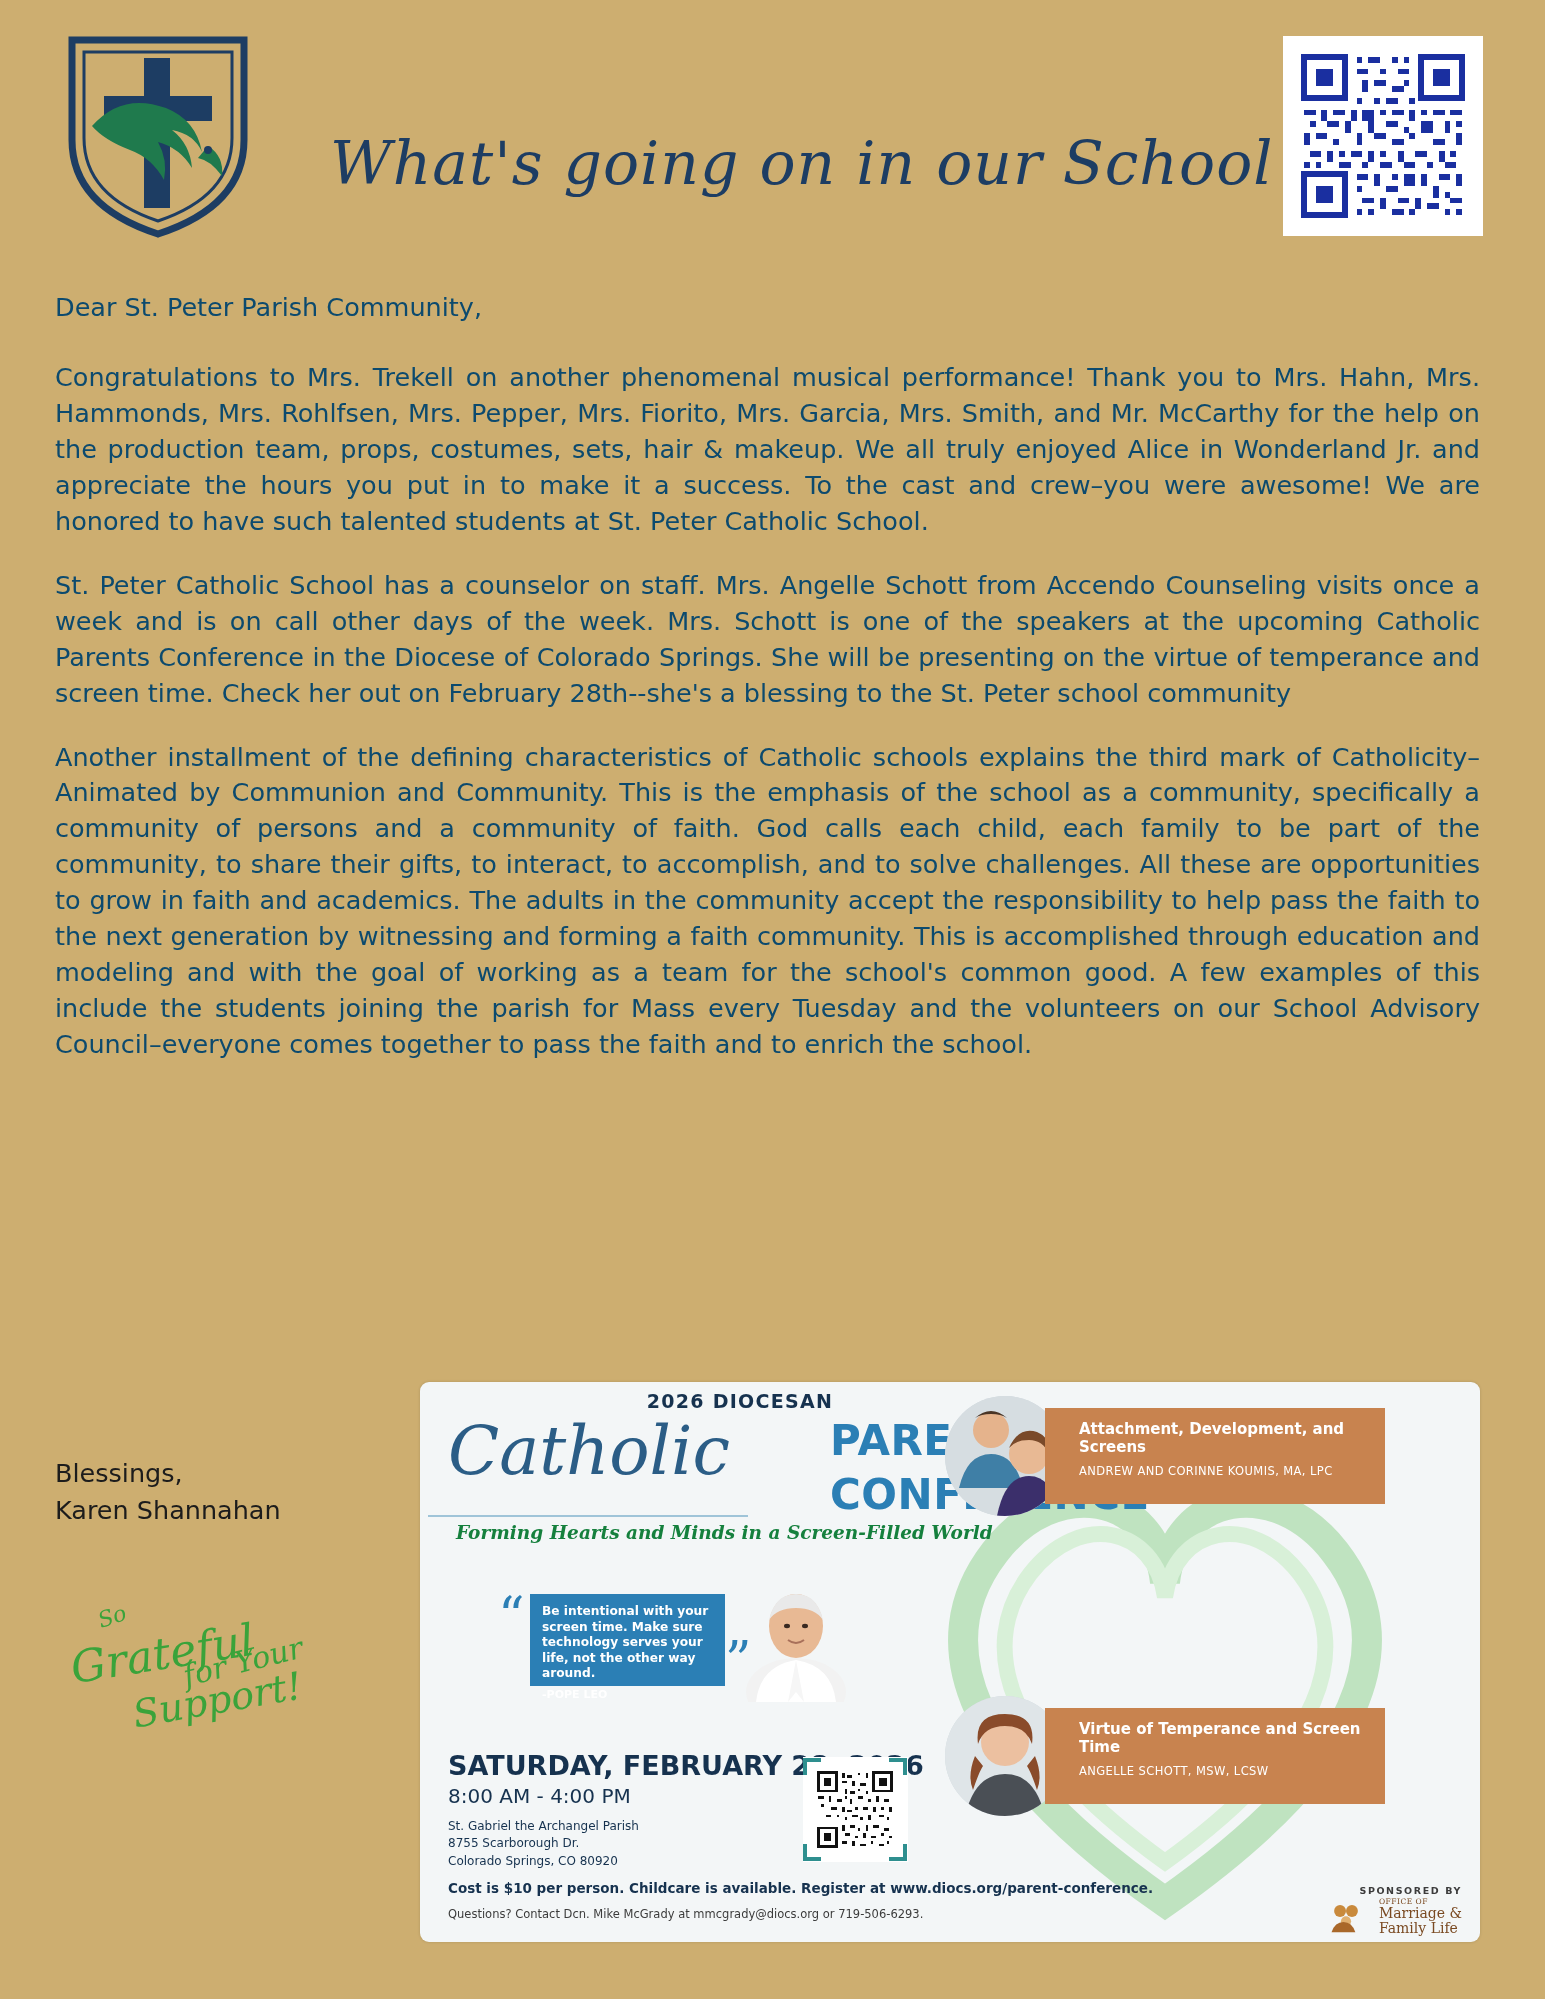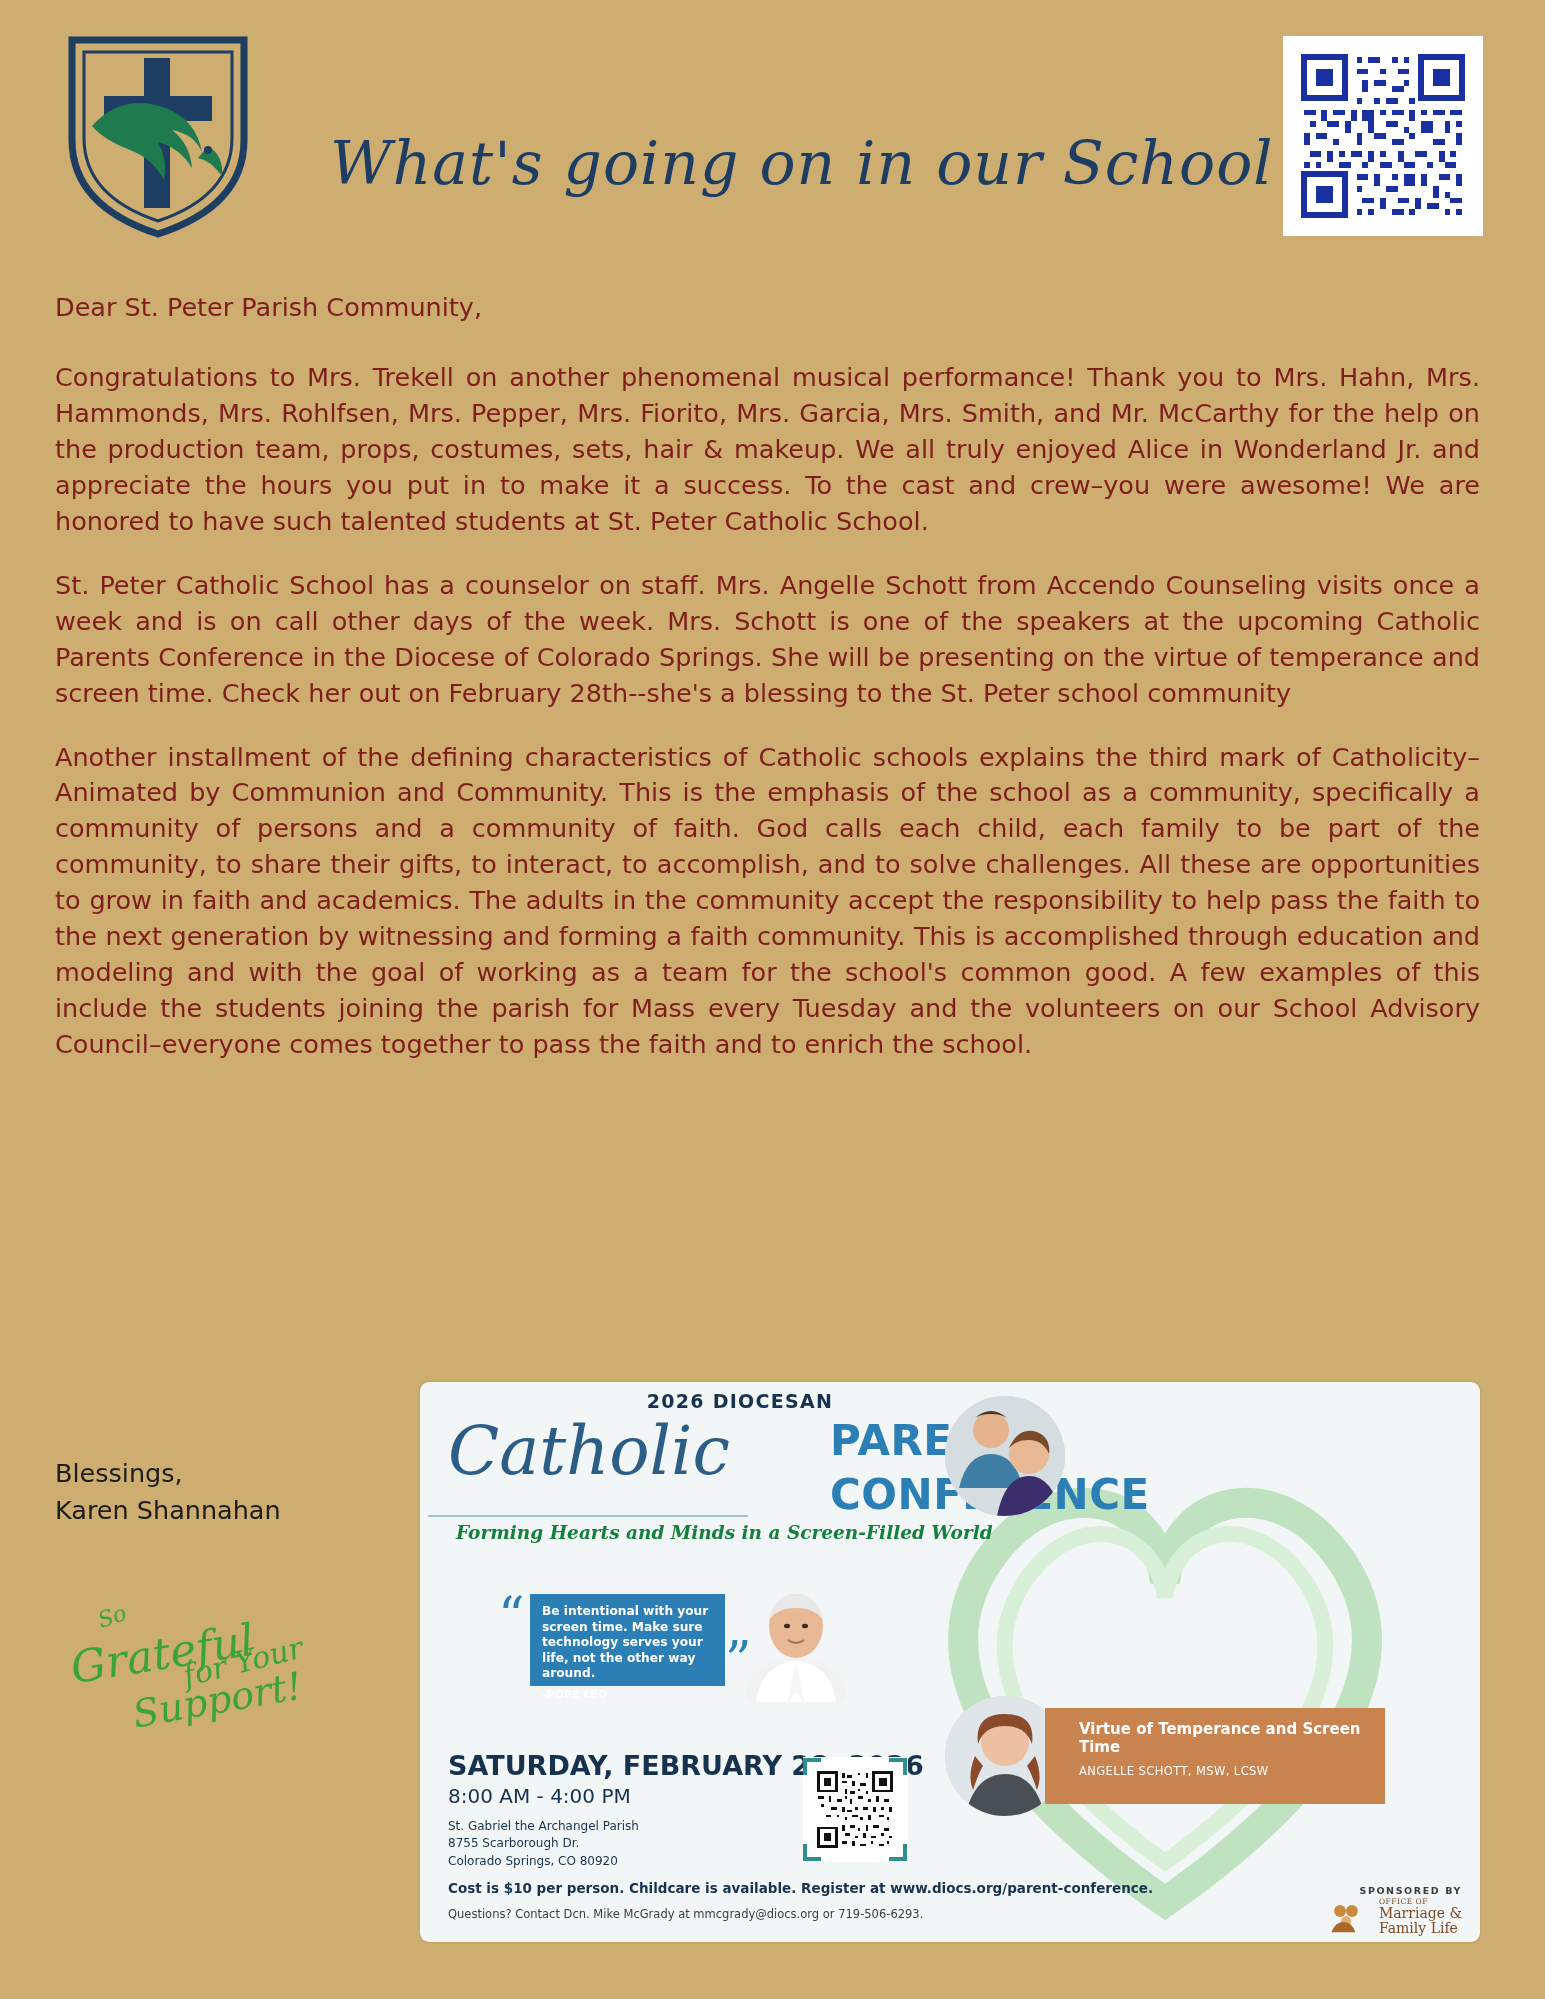--- a/index.html
+++ b/index.html
@@ -54,21 +54,21 @@
   }
 
   
   .letter {
     position: absolute;
     left: 55px;
     top: 290px;
     width: 1425px;
     font-size: 25.5px;
     line-height: 1.41;
-    color: #7f1d1d;
+    color: #0c4a6e;
   }
   .letter p {
     margin: 0 0 28px 0;
     text-align: justify;
   }
   .letter p.salutation {
     text-align: left;
     margin-bottom: 34px;
   }
   .letter p.last {
@@ -619,20 +619,24 @@
       <svg viewBox="0 0 120 120" width="120" height="120">
         <rect width="120" height="120" fill="#d6dde1"></rect>
         <circle cx="46" cy="34" r="18" fill="#e5b38c"></circle>
         <path d="M30 22 q16 -14 32 0 q-6 -4 -16 -4 q-10 0 -16 4z" fill="#4a3526"></path>
         <path d="M14 92 q8 -34 32 -34 q24 0 32 34 Z" fill="#3f7fa6"></path>
         <circle cx="84" cy="58" r="20" fill="#e8b994"></circle>
         <path d="M64 52 q10 -22 28 -16 q14 6 12 22 q-6 -14 -20 -14 q-14 0 -20 8z" fill="#7a4a2a"></path>
         <path d="M52 120 q8 -40 32 -40 q24 0 32 40 Z" fill="#3b2f6b"></path>
       </svg>
     </div>
+    <div class="band">
+      <div class="stitle">Attachment, Development, and Screens</div>
+      <div class="sname">ANDREW AND CORINNE KOUMIS, MA, LPC</div>
+    </div>
   </div>
 
 
   <div class="speaker" style="top:310px;">
     <div class="photo">
       <svg viewBox="0 0 120 120" width="120" height="120">
         <rect width="120" height="120" fill="#dfe5e8"></rect>
         <circle cx="60" cy="46" r="24" fill="#ecc0a0"></circle>
         <path d="M33 48 q-4 -30 27 -30 q31 0 27 30 q-6 -18 -27 -18 q-21 0 -27 18z" fill="#8a4b2a"></path>
         <path d="M30 60 q-8 20 -2 34 q6 -18 10 -24z" fill="#8a4b2a"></path>

